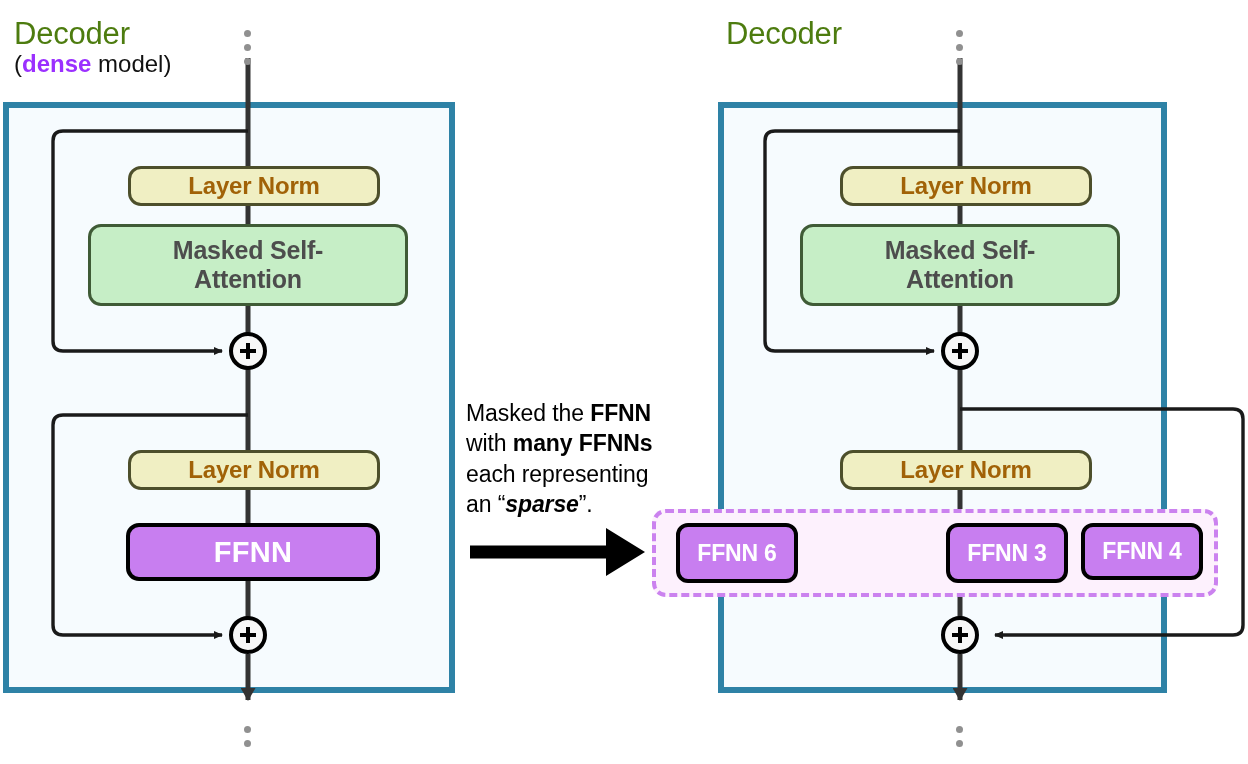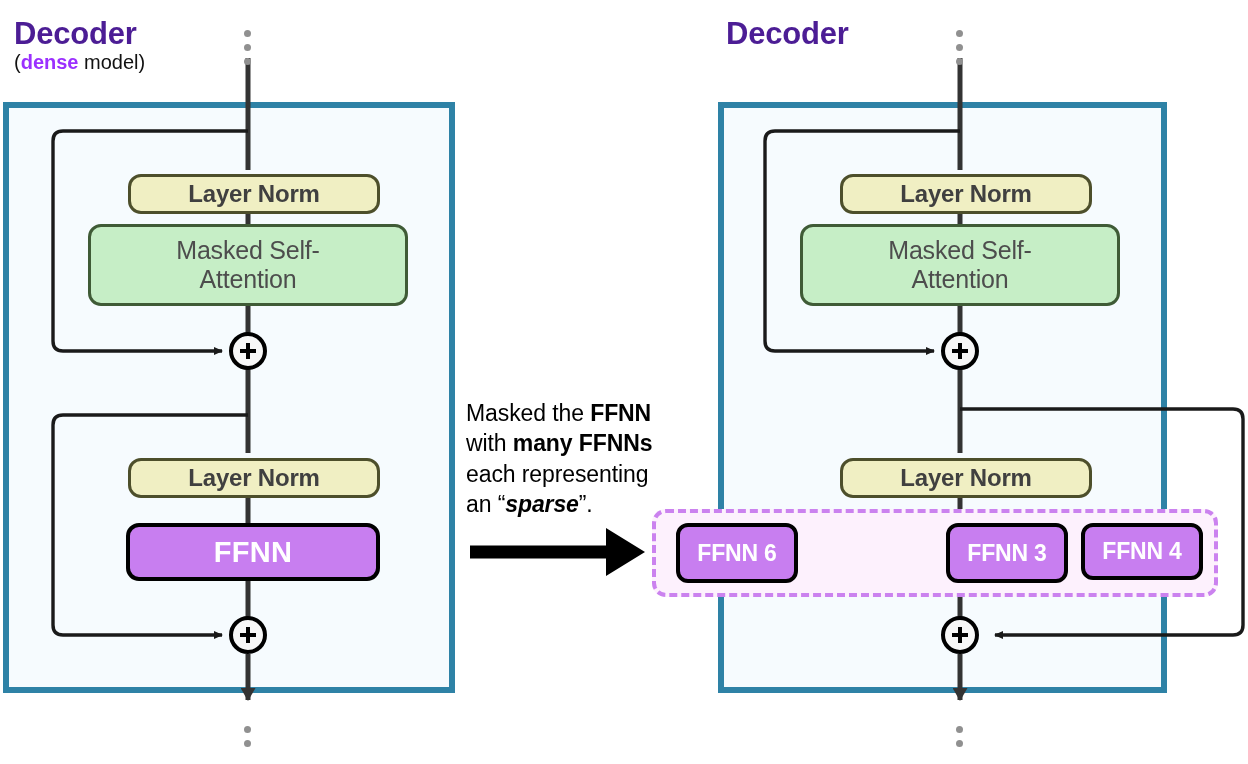--- a/index.html
+++ b/index.html
@@ -26,28 +26,28 @@
     height: 764px;
   }
 
   
   .hdr {
     position: absolute;
     z-index: 5;
   }
   .hdr-title {
     font-size: 31px;
-    font-weight: bold;
-    color: #4c1d95;
+    font-weight: normal;
+    color: #4d7c0f;
     line-height: 1.06;
     letter-spacing: -0.2px;
     white-space: nowrap;
   }
   .hdr-sub {
-    font-size: 20px;
+    font-size: 24px;
     font-weight: normal;
     color: #111111;
     line-height: 1.12;
     white-space: nowrap;
   }
   .hdr-sub .kw {
     color: #9b30ff;
     font-weight: bold;
   }
 
@@ -58,33 +58,32 @@
     box-sizing: border-box;
     display: flex;
     align-items: center;
     justify-content: center;
     text-align: center;
   }
   .node-ln {
     background: #f0efc3;
     border: 3px solid #4d4f2b;
     border-radius: 13px;
-    color: #404040;
+    color: #a16207;
     font-size: 24px;
     font-weight: bold;
     letter-spacing: -0.2px;
-    margin-top: 8px;
   }
   .node-attn {
     background: #c6eec6;
     border: 3px solid #3f5b36;
     border-radius: 13px;
     color: #4d4d4d;
     font-size: 25px;
-    font-weight: normal;
+    font-weight: bold;
     line-height: 1.16;
     letter-spacing: -0.2px;
   }
   .node-ffnn {
     background: #c87ef0;
     border: 4px solid #000000;
     border-radius: 13px;
     color: #ffffff;
     font-size: 29px;
     font-weight: bold;

